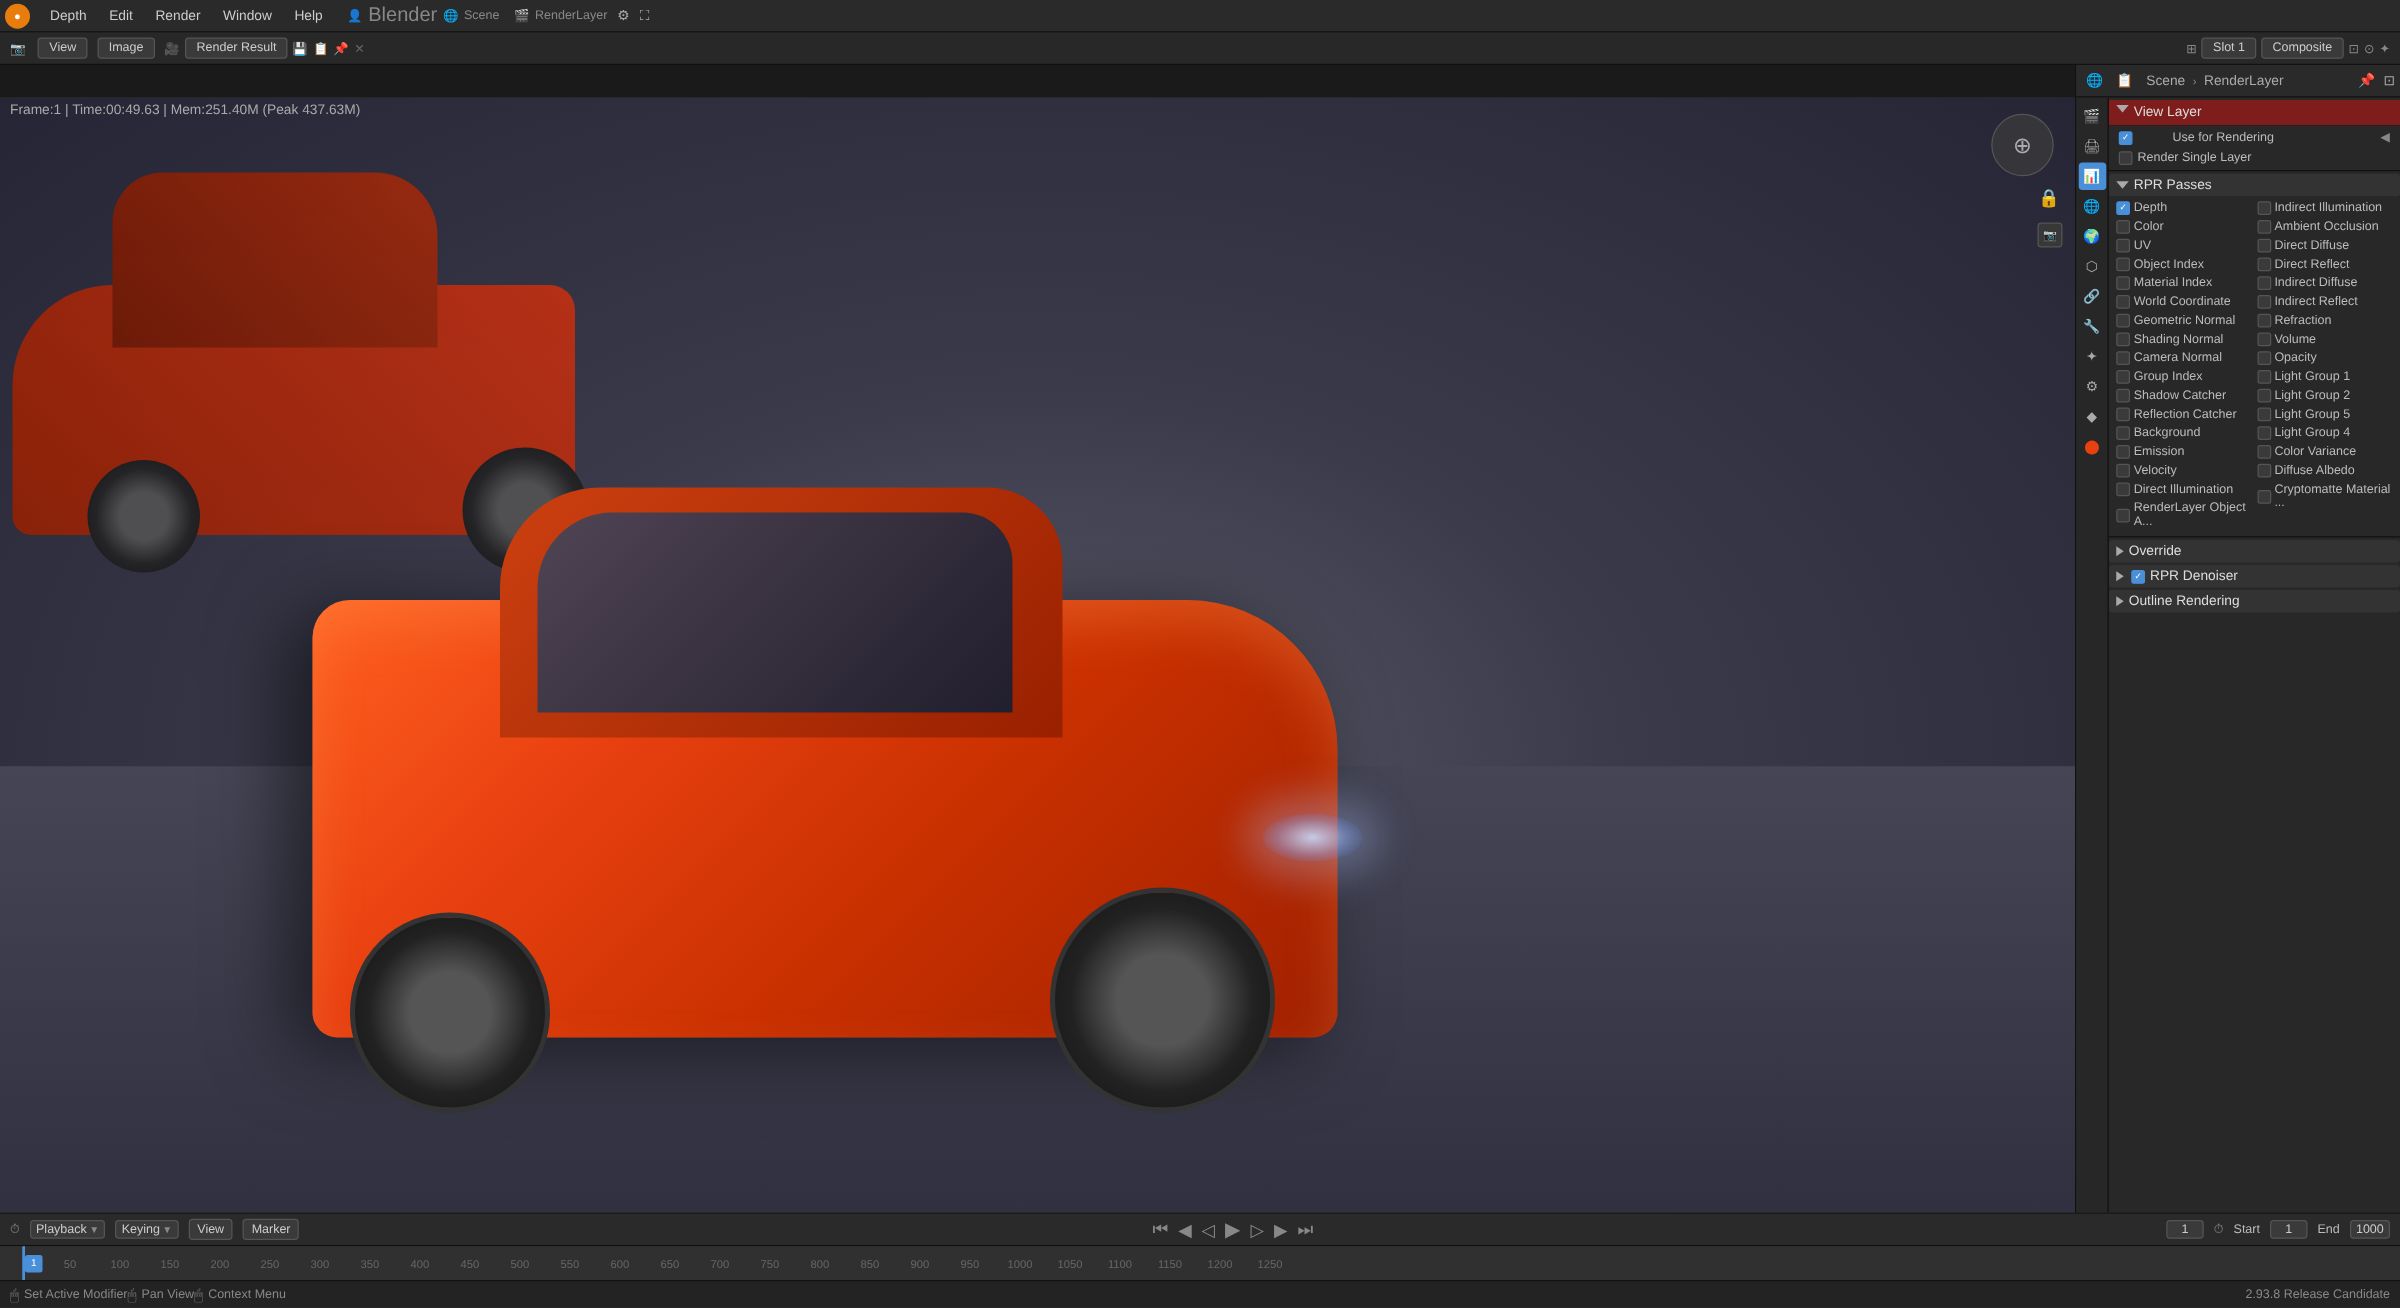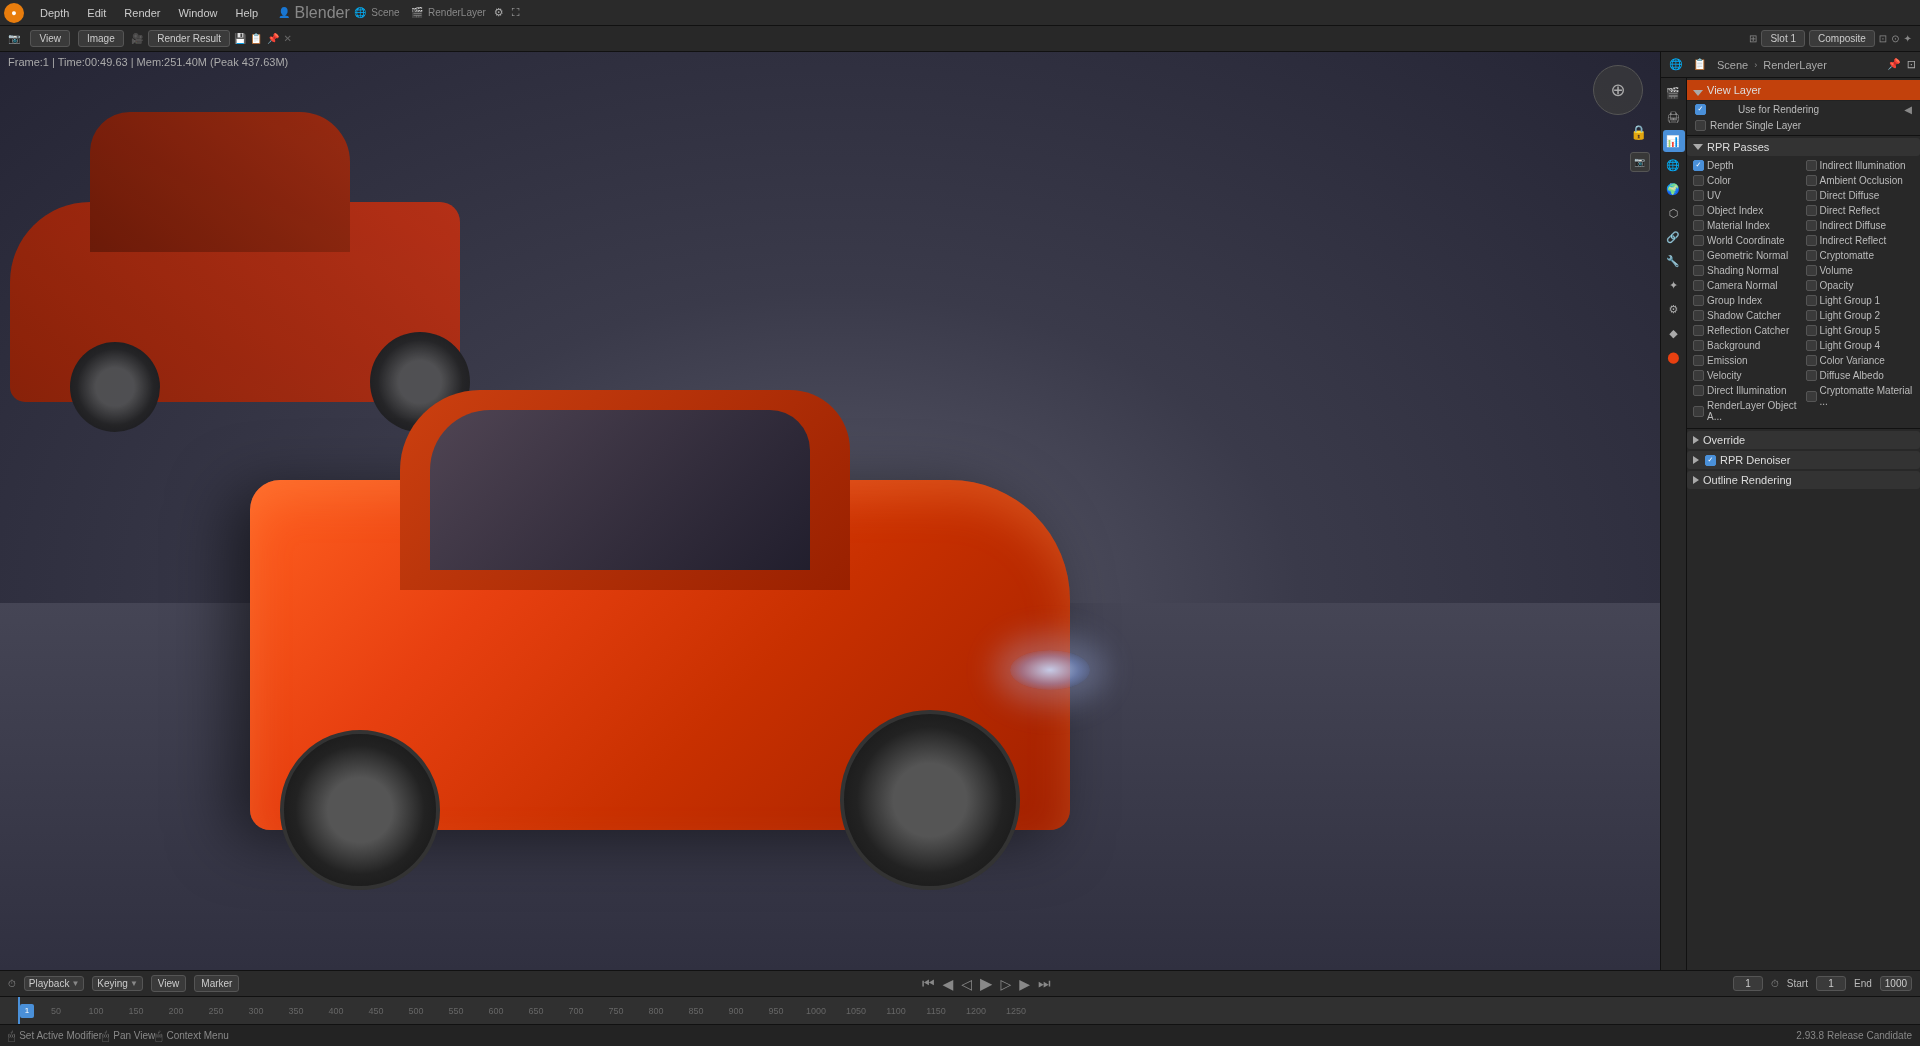--- a/index.html
+++ b/index.html
@@ -44,20 +44,21 @@
       display: flex;
       height: calc(1046px - 52px - 54px - 26px);
     }
 
     
     #viewport {
       flex: 1;
       position: relative;
       background: #2a2a2a;
       overflow: hidden;
+      margin-top: 26px;
     }
 
     .toolbar-btn {
       padding: 2px 6px;
       background: #3a3a3a;
       border: 1px solid #555;
       border-radius: 3px;
       color: #ccc;
       font-size: 10px;
       cursor: pointer;
@@ -234,24 +235,24 @@
       gap: 3px;
       padding: 2px 2px;
       font-size: 10px;
     }
 
     
     .view-layer-header {
       padding: 4px 6px;
       font-size: 11px;
       color: #ddd;
-      background: #c2410c;
+      background: #7f1d1d;
       border-bottom: 1px solid #222;
       display: flex;
-      align-items: flex-end;
+      align-items: flex-start;
       gap: 4px;
     }
 
     .triangle-icon {
       width: 0; height: 0;
       border-left: 5px solid transparent;
       border-right: 5px solid transparent;
       border-top: 6px solid #aaa;
       display: inline-block;
     }
@@ -742,21 +743,21 @@
               <div class="pass-item">
                 <div class="cb"></div>
                 <span class="lbl">Indirect Diffuse</span>
               </div>
               <div class="pass-item">
                 <div class="cb"></div>
                 <span class="lbl">Indirect Reflect</span>
               </div>
               <div class="pass-item">
                 <div class="cb"></div>
-                <span class="lbl">Cryptomatte</span>
+                <span class="lbl">Refraction</span>
               </div>
               <div class="pass-item">
                 <div class="cb"></div>
                 <span class="lbl">Volume</span>
               </div>
               <div class="pass-item">
                 <div class="cb"></div>
                 <span class="lbl">Opacity</span>
               </div>
               <div class="pass-item">

